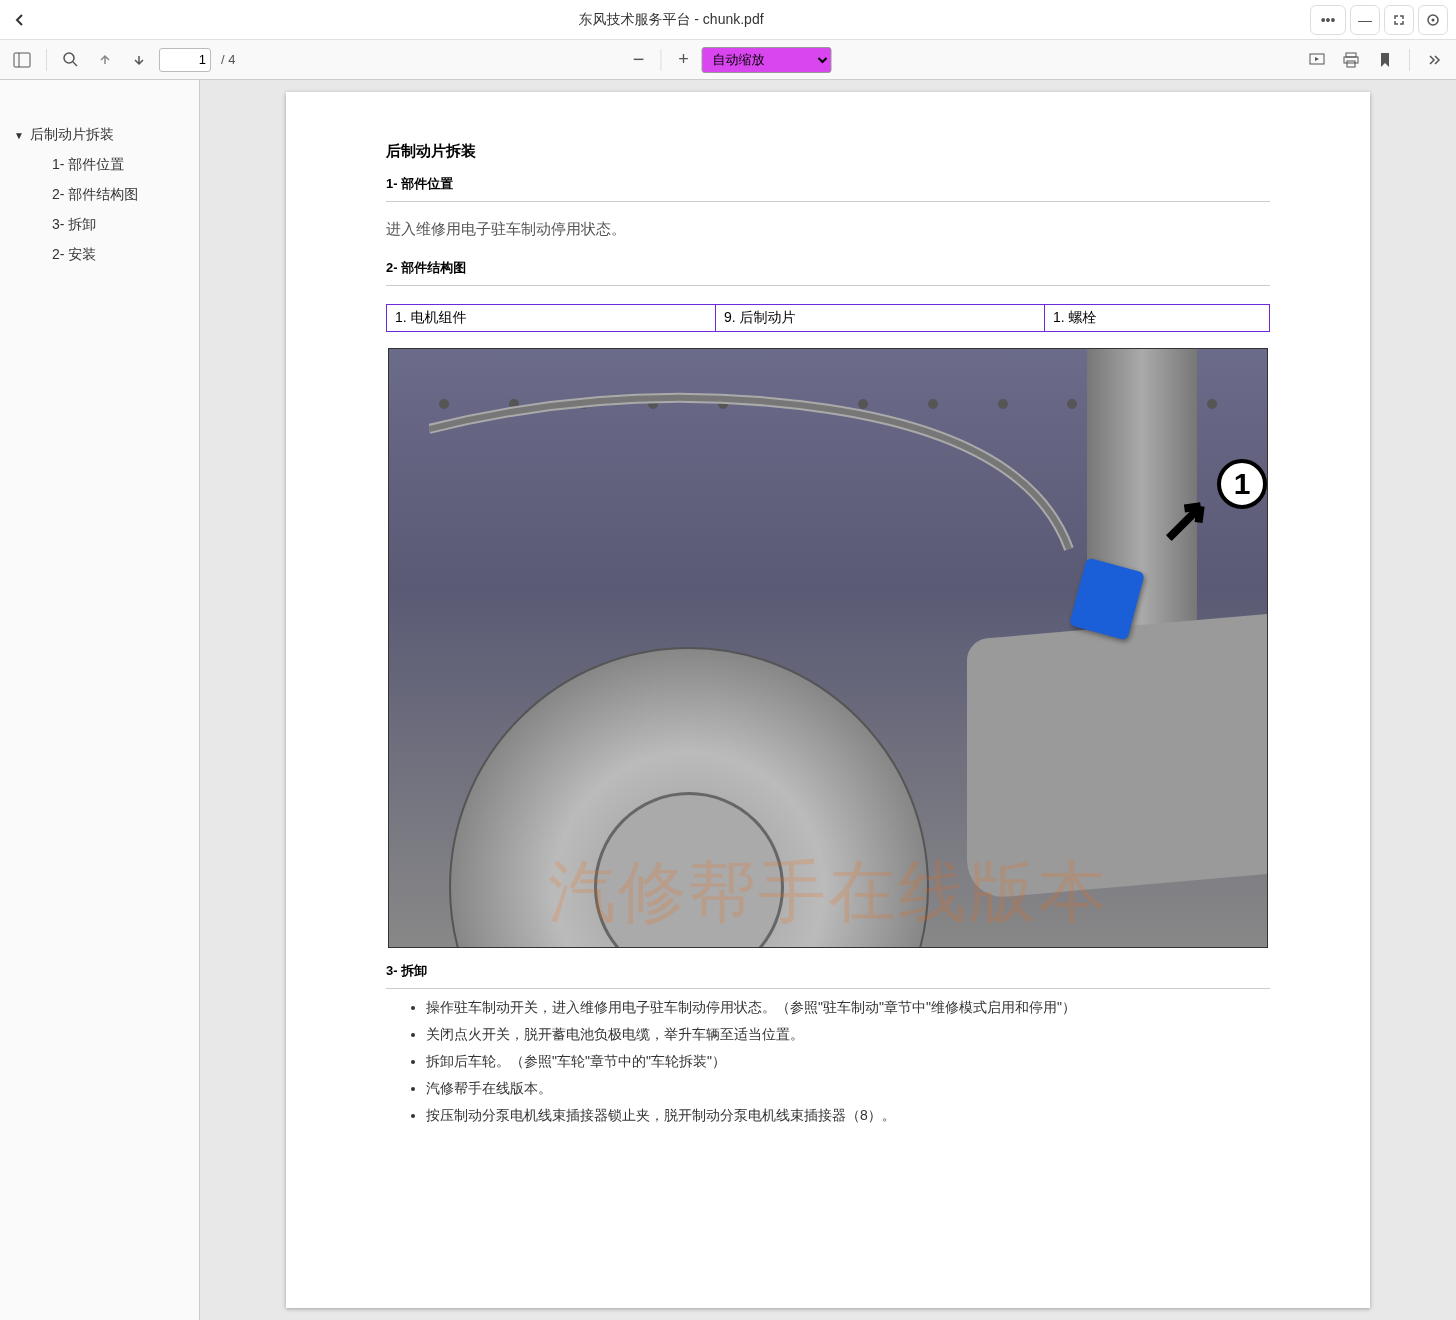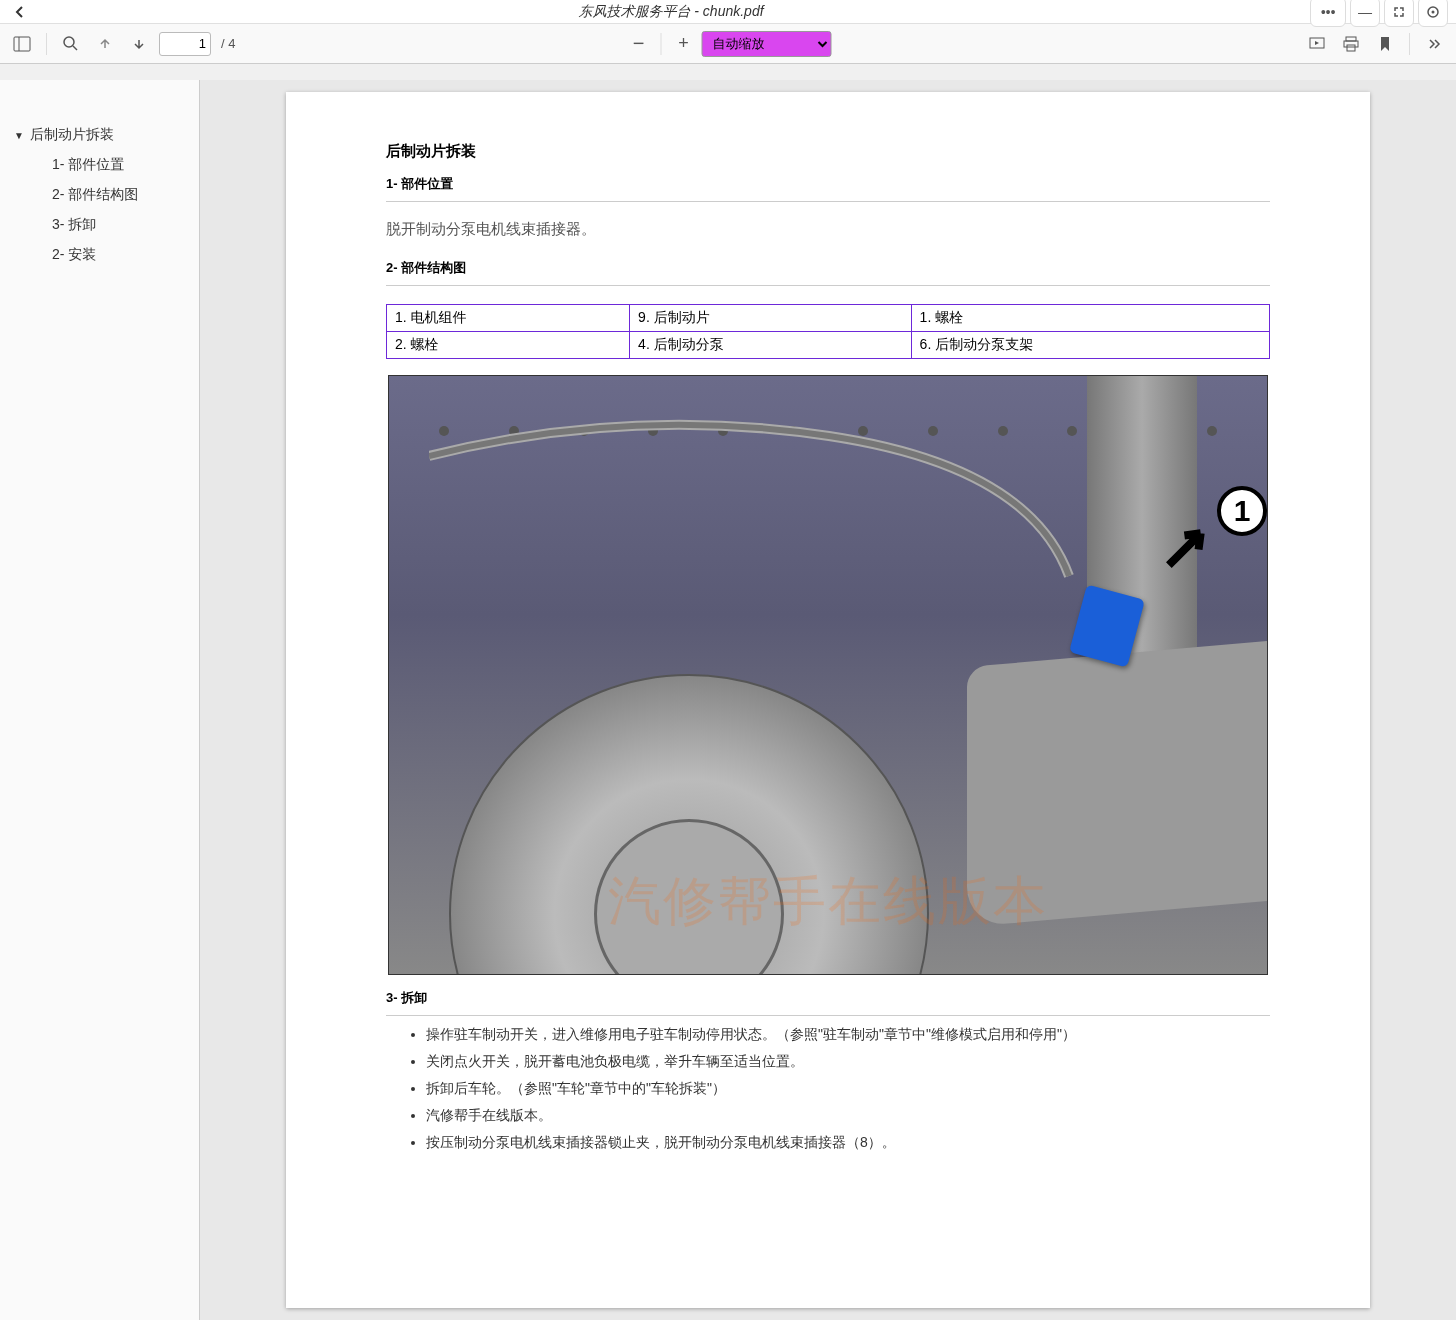--- a/index.html
+++ b/index.html
@@ -1,19 +1,19 @@
 <!DOCTYPE html>
 <html><head>
 <meta charset="utf-8">
 <style>
 * { margin: 0; padding: 0; box-sizing: border-box; }
 body { font-family: -apple-system, "Segoe UI", Arial, sans-serif; background: #f0f0f0; overflow: hidden; width: 1456px; height: 1320px; position: relative; }
 
 
-.titlebar { height: 24px; background: #fff; display: flex; align-items: center; padding: 0 8px; border-bottom: 1px solid #e0e0e0; font-style: italic; }
+.titlebar { height: 40px; background: #fff; display: flex; align-items: center; padding: 0 8px; border-bottom: 1px solid #e0e0e0; }
 .back-btn { width: 24px; height: 24px; display: flex; align-items: center; justify-content: center; cursor: pointer; }
 .title-text { flex: 1; text-align: center; font-size: 14px; color: #333; }
 .win-controls { display: flex; gap: 4px; align-items: center; }
 .win-btn { width: 30px; height: 30px; border: 1px solid #ddd; border-radius: 6px; display: flex; align-items: center; justify-content: center; cursor: pointer; background: #fff; font-size: 14px; color: #555; }
 .win-btn.dots { width: 36px; }
 
 
 .toolbar { height: 40px; background: #f9f9f9; border-bottom: 1px solid #ccc; display: flex; align-items: center; padding: 0 8px; gap: 6px; }
 .tool-icon { width: 28px; height: 28px; display: flex; align-items: center; justify-content: center; cursor: pointer; color: #555; border-radius: 3px; }
 .tool-icon.active { background: #d0d0d0; }
@@ -49,21 +49,21 @@
 .disc-inner { position: absolute; width: 190px; height: 190px; border-radius: 50%; background: #aaa; left: 205px; bottom: -35px; border: 3px solid #666; }
 .caliper { position: absolute; width: 300px; height: 260px; background: #9a9a9a; right: 0px; bottom: 60px; border-radius: 20px 0 0 40px; transform: skewY(-5deg); }
 .strut { position: absolute; width: 110px; height: 400px; background: linear-gradient(90deg, #777, #aaa, #777); right: 70px; top: -60px; border-radius: 50px; }
 .connector { position: absolute; width: 60px; height: 70px; background: #1a5fd8; right: 130px; top: 215px; border-radius: 6px; transform: rotate(15deg); box-shadow: 2px 2px 5px rgba(0,0,0,0.4); }
 .callout-1 { position: absolute; width: 50px; height: 50px; border-radius: 50%; background: #fff; border: 4px solid #000; right: 0px; top: 110px; display: flex; align-items: center; justify-content: center; font-size: 30px; font-weight: bold; }
 .callout-arrow { position: absolute; right: 54px; top: 155px; transform: rotate(135deg);}
 .hose { position: absolute; width: 700px; height: 300px; left: 40px; top: 0px; }
 .rivets { position: absolute; top: 50px; left: 20px; right: 20px; height: 10px; display: flex; justify-content: space-around; }
 .rivet { width: 10px; height: 10px; border-radius: 50%; background: #555; }
 
-.watermark { position: absolute; left: 0; right: 0; bottom: 270px; font-size: 53px; color: rgba(255,100,0,0.18); text-align: center; pointer-events: none; font-weight: 300; letter-spacing: 2px;}
+.watermark { position: absolute; left: 0; right: 0; bottom: 270px; font-size: 68px; color: rgba(255,100,0,0.18); text-align: center; pointer-events: none; font-weight: 300; letter-spacing: 2px;}
 .watermark2 { bottom: 370px; }
 
 .steps { list-style: disc; padding-left: 40px; font-size: 14px; color: #333; }
 .steps li { margin: 6px 0; line-height: 1.5; }
 
 .zoom-center { display: flex; align-items: center; gap: 4px; position: absolute; left: 50%; transform: translateX(-50%); }
 </style>
 </head>
 <body>
 
@@ -224,35 +224,30 @@
           <span>2- 安装</span>
         </div>
     </div>
   </div>
 
   <div class="viewer">
     <div class="page">
       <div class="doc-h1">后制动片拆装</div>
       <div class="doc-h2">1- 部件位置</div>
       <hr class="doc-hr">
-      <div class="doc-p">脱开制动分泵电机线束插接器。</div>
+      <div class="doc-p">进入维修用电子驻车制动停用状态。</div>
       <div class="doc-h2">2- 部件结构图</div>
       <hr class="doc-hr">
 
       <table class="parts-table">
         <tbody>
             <tr>
           <td>1. 电机组件</td>
           <td>9. 后制动片</td>
           <td>1. 螺栓</td>
-        </tr>
-        <tr>
-          <td>2. 螺栓</td>
-          <td>4. 后制动分泵</td>
-          <td>6. 后制动分泵支架</td>
         </tr>
       </tbody>
         </table>
 
       <div class="figure">
         <div class="rivets">
           <div class="rivet"></div>
             <div class="rivet"></div>
             <div class="rivet"></div>
             <div class="rivet"></div>

